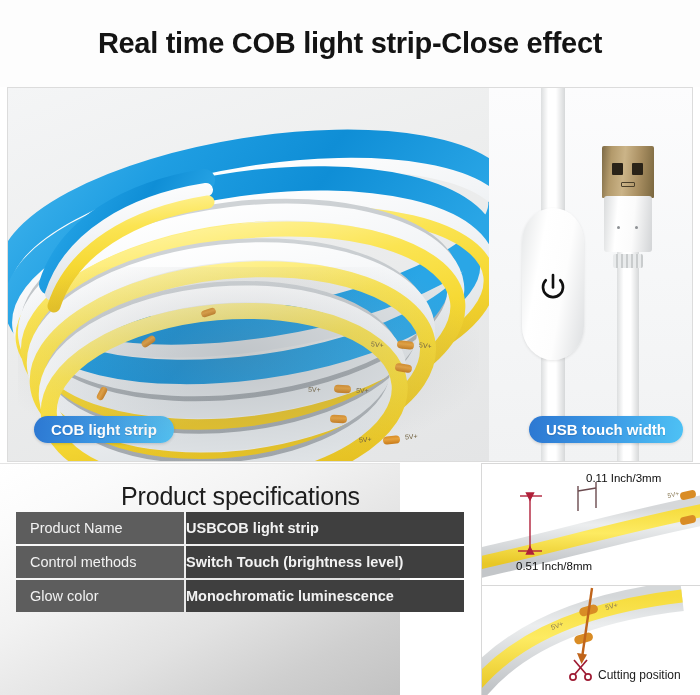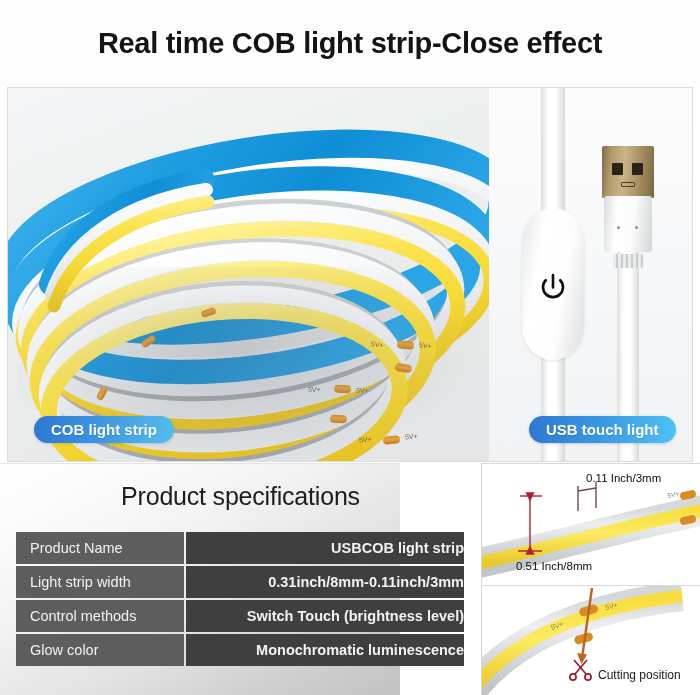--- a/index.html
+++ b/index.html
@@ -168,21 +168,21 @@
     width: 481px;
     text-align: center;
     font-size: 25px;
     font-weight: 400;
     color: #1d1d1d;
     letter-spacing: -0.2px;
     font-family: "Liberation Sans", sans-serif;
   }
   .spec-table {
     position: absolute;
-    left: 14px; top: 66px;
+    left: 14px; top: 46px;
     width: 452px;
     border-collapse: separate;
     border-spacing: 2px;
   }
   .spec-table td {
     height: 32px;
     color: #f2f2f2;
     font-size: 14.5px;
     font-weight: 400;
     vertical-align: middle;
@@ -190,21 +190,21 @@
   }
   .spec-table td.k {
     width: 168px;
     background: #5d5d5d;
     padding-left: 14px;
     text-align: left;
     white-space: nowrap;
   }
   .spec-table td.v {
     background: #3f3f3f;
-    text-align: right;
+    text-align: left;
     font-weight: 700;
     font-size: 14.5px;
     white-space: nowrap;
   }
 
   
   .detail-col {
     position: absolute;
     left: 481px; top: 463px;
     width: 219px; height: 232px;
@@ -378,36 +378,32 @@
           <div class="usb-hole" style="left:30px;"></div>
           <div style="position:absolute;left:19px;top:36px;width:14px;height:5px;border:1px solid #4a3f2a;border-radius:1px;"></div>
         </div>
         <div class="usb-shell">
           <div class="usb-dot" style="left:13px;"></div>
           <div class="usb-dot" style="left:31px;"></div>
         </div>
         <div style="position:absolute;left:11px;top:108px;width:30px;height:14px;background:repeating-linear-gradient(90deg,#e9ebec 0 3px,#c9cccd 3px 5px);border-radius:2px;"></div>
       </div>
 
-      <div class="pill" style="left:40px;bottom:18px;">USB touch light</div>
+      <div class="pill" style="left:40px;bottom:18px;">USB touch width</div>
     </div>
   </div>
 
   <div class="spec-panel">
     <div class="spec-title">Product specifications</div>
 
     <table class="spec-table">
       <tbody>
         <tr>
           <td class="k">Product Name</td>
           <td class="v">USBCOB light strip</td>
-        </tr>
-        <tr>
-          <td class="k">Light strip width</td>
-          <td class="v">0.31inch/8mm-0.11inch/3mm</td>
         </tr>
         <tr>
           <td class="k">Control methods</td>
           <td class="v">Switch Touch (brightness level)</td>
         </tr>
         <tr>
           <td class="k">Glow color</td>
           <td class="v">Monochromatic luminescence</td>
         </tr>
       </tbody>

